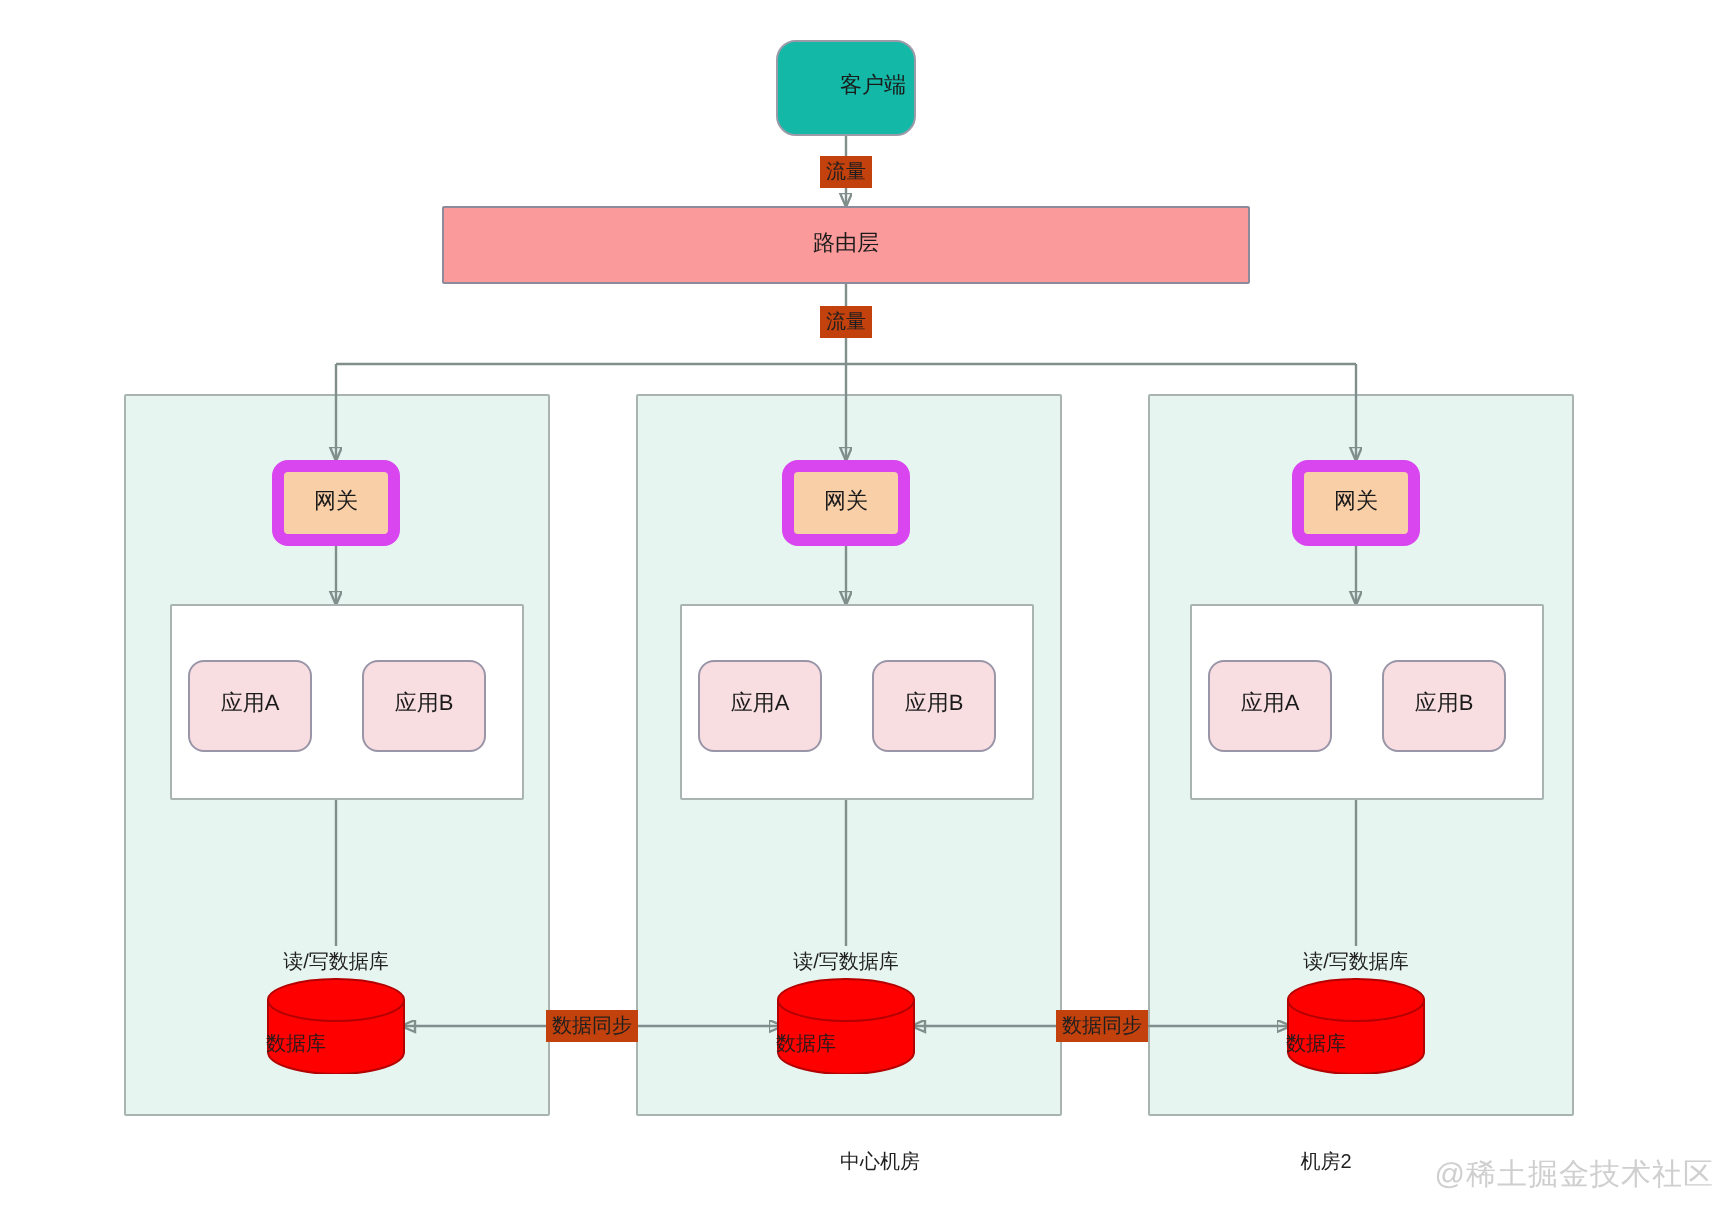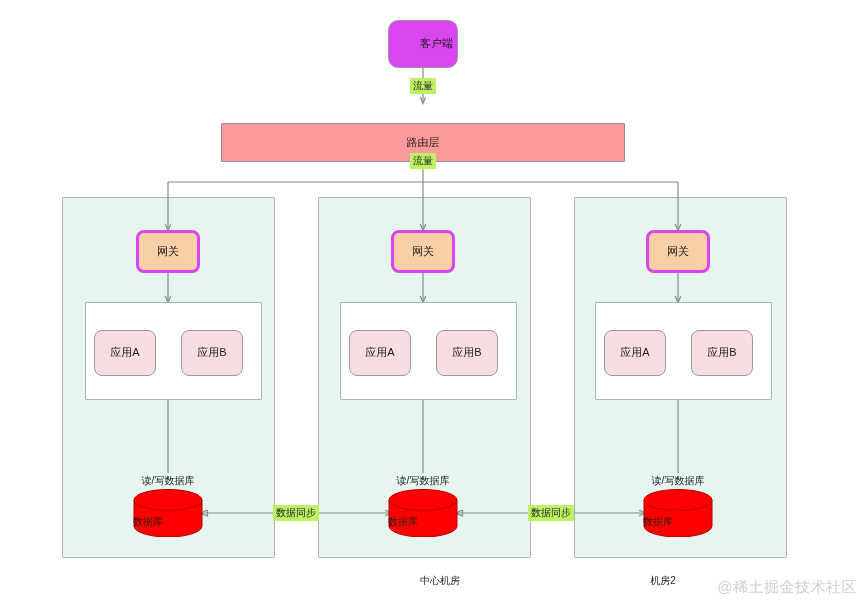--- a/index.html
+++ b/index.html
@@ -24,43 +24,42 @@
     align-items: center;
     justify-content: center;
     text-align: center;
     color: #1a1a1a;
     font-size: 11px;
     line-height: 1.2;
     z-index: 3;
   }
   
   .client-box {
-    background: #d946ef;
+    background: #14b8a6;
     border: 1px solid #9a9aa8;
     border-radius: 10px;
     padding-left: 27px;
   }
   
   .router-box {
     background: #fb9a9a;
     border: 1px solid #8b8b9b;
     border-radius: 1px;
-    margin-top: 20px;
   }
   
   .dc-box {
     background: #e6f5f0;
     border: 1px solid #a9b4b2;
     border-radius: 1px;
     z-index: 1;
   }
   
   .gw-box {
     background: #f9cfa8;
-    border: 3px solid #d946ef;
+    border: 6px solid #d946ef;
     border-radius: 8px;
   }
   
   .appgroup-box {
     background: #ffffff;
     border: 1px solid #a9b4b2;
     border-radius: 1px;
     z-index: 2;
   }
   
@@ -100,21 +99,21 @@
   }
   .edge line, .edge path, .edge polyline {
     stroke: #808e8c;
     stroke-width: 1.2;
     fill: none;
   }
   .edge-label {
     position: absolute;
     font-size: 10px;
     color: #1f1f1f;
-    background: #bef264;
+    background: #c2410c;
     padding: 1px 3px;
     white-space: nowrap;
     z-index: 6;
     transform: translate(-50%, -50%);
   }
   .edge-label.on-mint { background: #e6f5f0; margin-top: 32px; }
   .caption {
     position: absolute;
     font-size: 10px;
     color: #1f1f1f;

